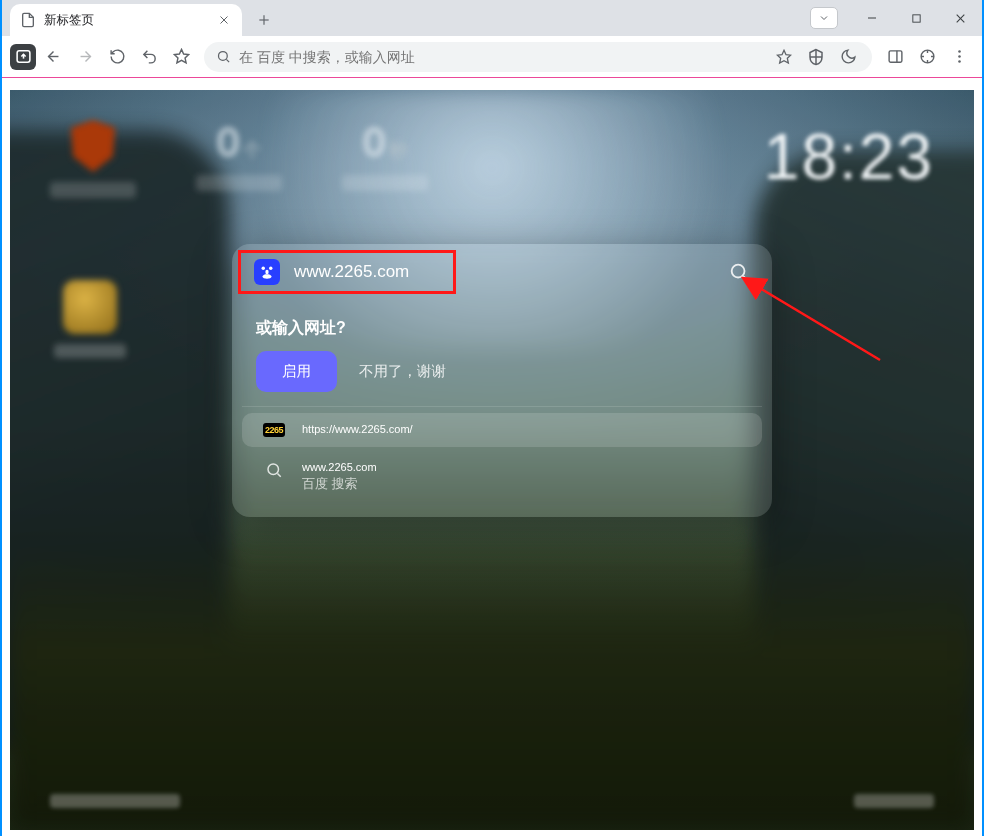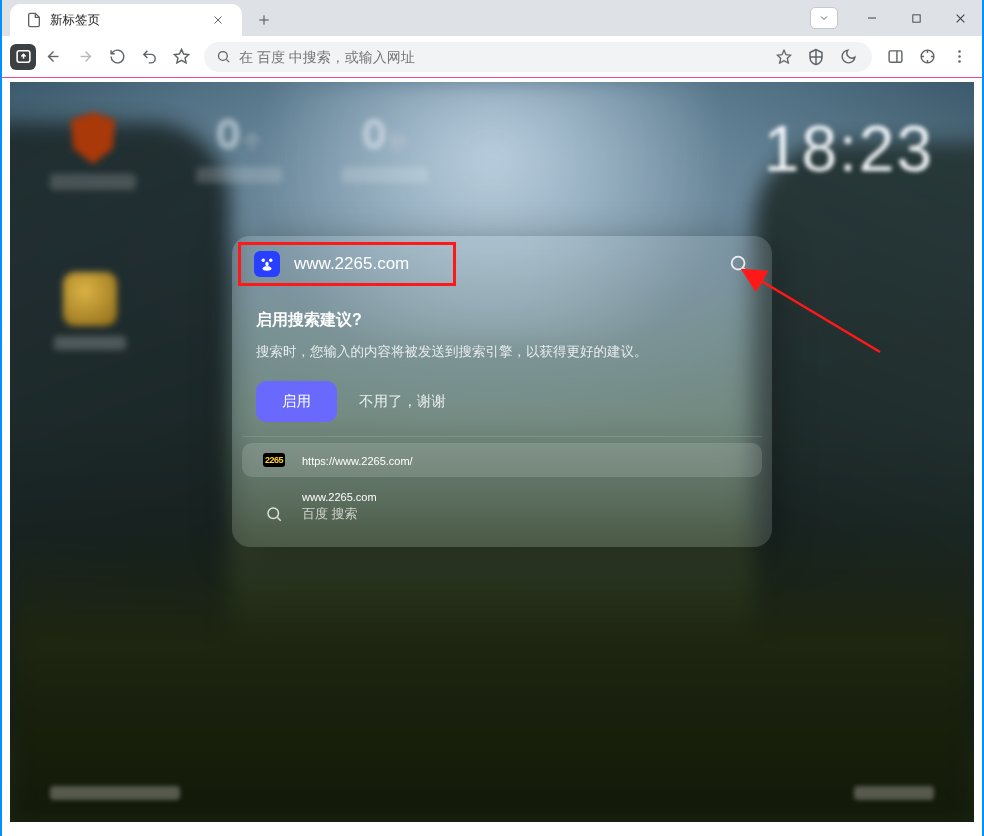--- a/index.html
+++ b/index.html
@@ -7,21 +7,21 @@
   body { background: #fff; border-left: 2px solid #0090ff; border-right: 2px solid #0090ff; }
 
   
   .tabstrip {
     height: 36px; background: #dee1e6; display: flex; align-items: flex-end;
     padding-left: 8px; position: relative;
   }
   .tab {
     height: 32px; width: 232px; background: #fff; border-top-left-radius: 10px;
     border-top-right-radius: 10px; display: flex; align-items: center;
-    padding: 0 16px; gap: 8px; position: relative;
+    padding: 0 10px; gap: 8px; position: relative;
   }
   .tab .favicon { width: 16px; height: 16px; color: #5f6368; }
   .tab .title { flex: 1; font-size: 12.5px; color: #202124; white-space: nowrap; overflow: hidden; }
   .tab .close { width: 16px; height: 16px; color: #5f6368; cursor: pointer; display:flex; align-items:center; justify-content:center;}
   .newtabbtn {
     width: 28px; height: 28px; border-radius: 50%; display: flex; align-items: center;
     justify-content: center; color: #5f6368; cursor: pointer; margin-left: 8px; margin-bottom:2px;
   }
   .newtabbtn svg { width: 14px; height: 14px; }
   .window-controls {
@@ -53,21 +53,21 @@
   }
   .addressbar .sicon { width: 15px; height: 15px; color: #5f6368; }
   .addressbar input {
     flex: 1; border: none; background: transparent; font-size: 14px; color: #5f6368;
     outline: none;
   }
   .addressbar .rbtn { width: 24px; height: 24px; color:#5f6368; display:flex; align-items:center; justify-content:center; cursor:pointer;}
 
   
   .viewport {
-    height: 740px; margin: 4px 8px 8px 8px; position: relative; overflow: hidden; border-radius: 0;
+    height: 740px; margin: 12px 8px 8px 8px; position: relative; overflow: hidden; border-radius: 0;
     background:
       radial-gradient(ellipse 800px 400px at 50% 10%, rgba(180,210,240,.55), rgba(40,70,90,.1) 70%),
       linear-gradient(180deg, #3a5868 0%, #5f7a85 22%, #6d8678 45%, #3d4c31 62%, #273219 80%, #1b220f 100%);
     filter: saturate(1.05);
   }
   .viewport::before {
     content:""; position:absolute; inset:0; backdrop-filter: blur(0px);
     background: rgba(20,30,30,.05);
   }
   .blur-layer { position:absolute; inset:0; filter: blur(10px); opacity:.9;}
@@ -126,21 +126,21 @@
   .prompt .btns { display:flex; align-items:center; gap:22px; margin-bottom:14px;}
   .btn-primary {
     background:#6a6af7; color:#fff; border:none; border-radius:10px;
     padding:11px 26px; font-size:14.5px; cursor:pointer;
   }
   .btn-text {
     background:none; border:none; color:rgba(255,255,255,.85); font-size:14.5px; cursor:pointer;
   }
   .sugg-sep { height:1px; background:rgba(255,255,255,.12); margin: 4px 10px 6px 10px;}
   .sugg {
-    display:flex; align-items:flex-end; gap:16px; padding:10px 20px; border-radius:10px;
+    display:flex; align-items:flex-start; gap:16px; padding:10px 20px; border-radius:10px;
     margin:4px 10px; cursor:pointer;
   }
   .sugg.active { background: rgba(255,255,255,.14);}
   .sugg .icon { width:24px; color:rgba(255,255,255,.8); display:flex; align-items:center; justify-content:center;}
   .sugg .fav2265 { background:#000; color:#ffd23f; font-size:9px; font-weight:bold; padding:2px 2px; border-radius:3px; letter-spacing:-0.5px;}
   .sugg .txts { display:flex; flex-direction:column;}
   .sugg .line1 { color:#fff; font-size:11px;}
   .sugg .line2 { color:rgba(255,255,255,.7); font-size:13px; margin-top:2px;}
 
   
@@ -335,22 +335,21 @@
       <span class="magnify">
         <svg viewBox="0 0 24 24" fill="none" stroke="currentColor" stroke-width="2">
             <circle cx="11" cy="11" r="7"></circle>
             <line x1="21" y1="21" x2="16.65" y2="16.65"></line>
           </svg>
       </span>
       <div class="highlight-box"></div>
     </div>
 
     <div class="prompt">
-      <h4>启用搜索建议?</h4>
-      <p>搜索时，您输入的内容将被发送到搜索引擎，以获得更好的建议。</p>
+      <h4>或输入网址?</h4>
       <div class="btns">
         <button class="btn-primary">启用</button>
         <button class="btn-text">不用了，谢谢</button>
       </div>
     </div>
 
     <div class="sugg-sep"></div>
 
     <div class="sugg active">
       <span class="icon">

